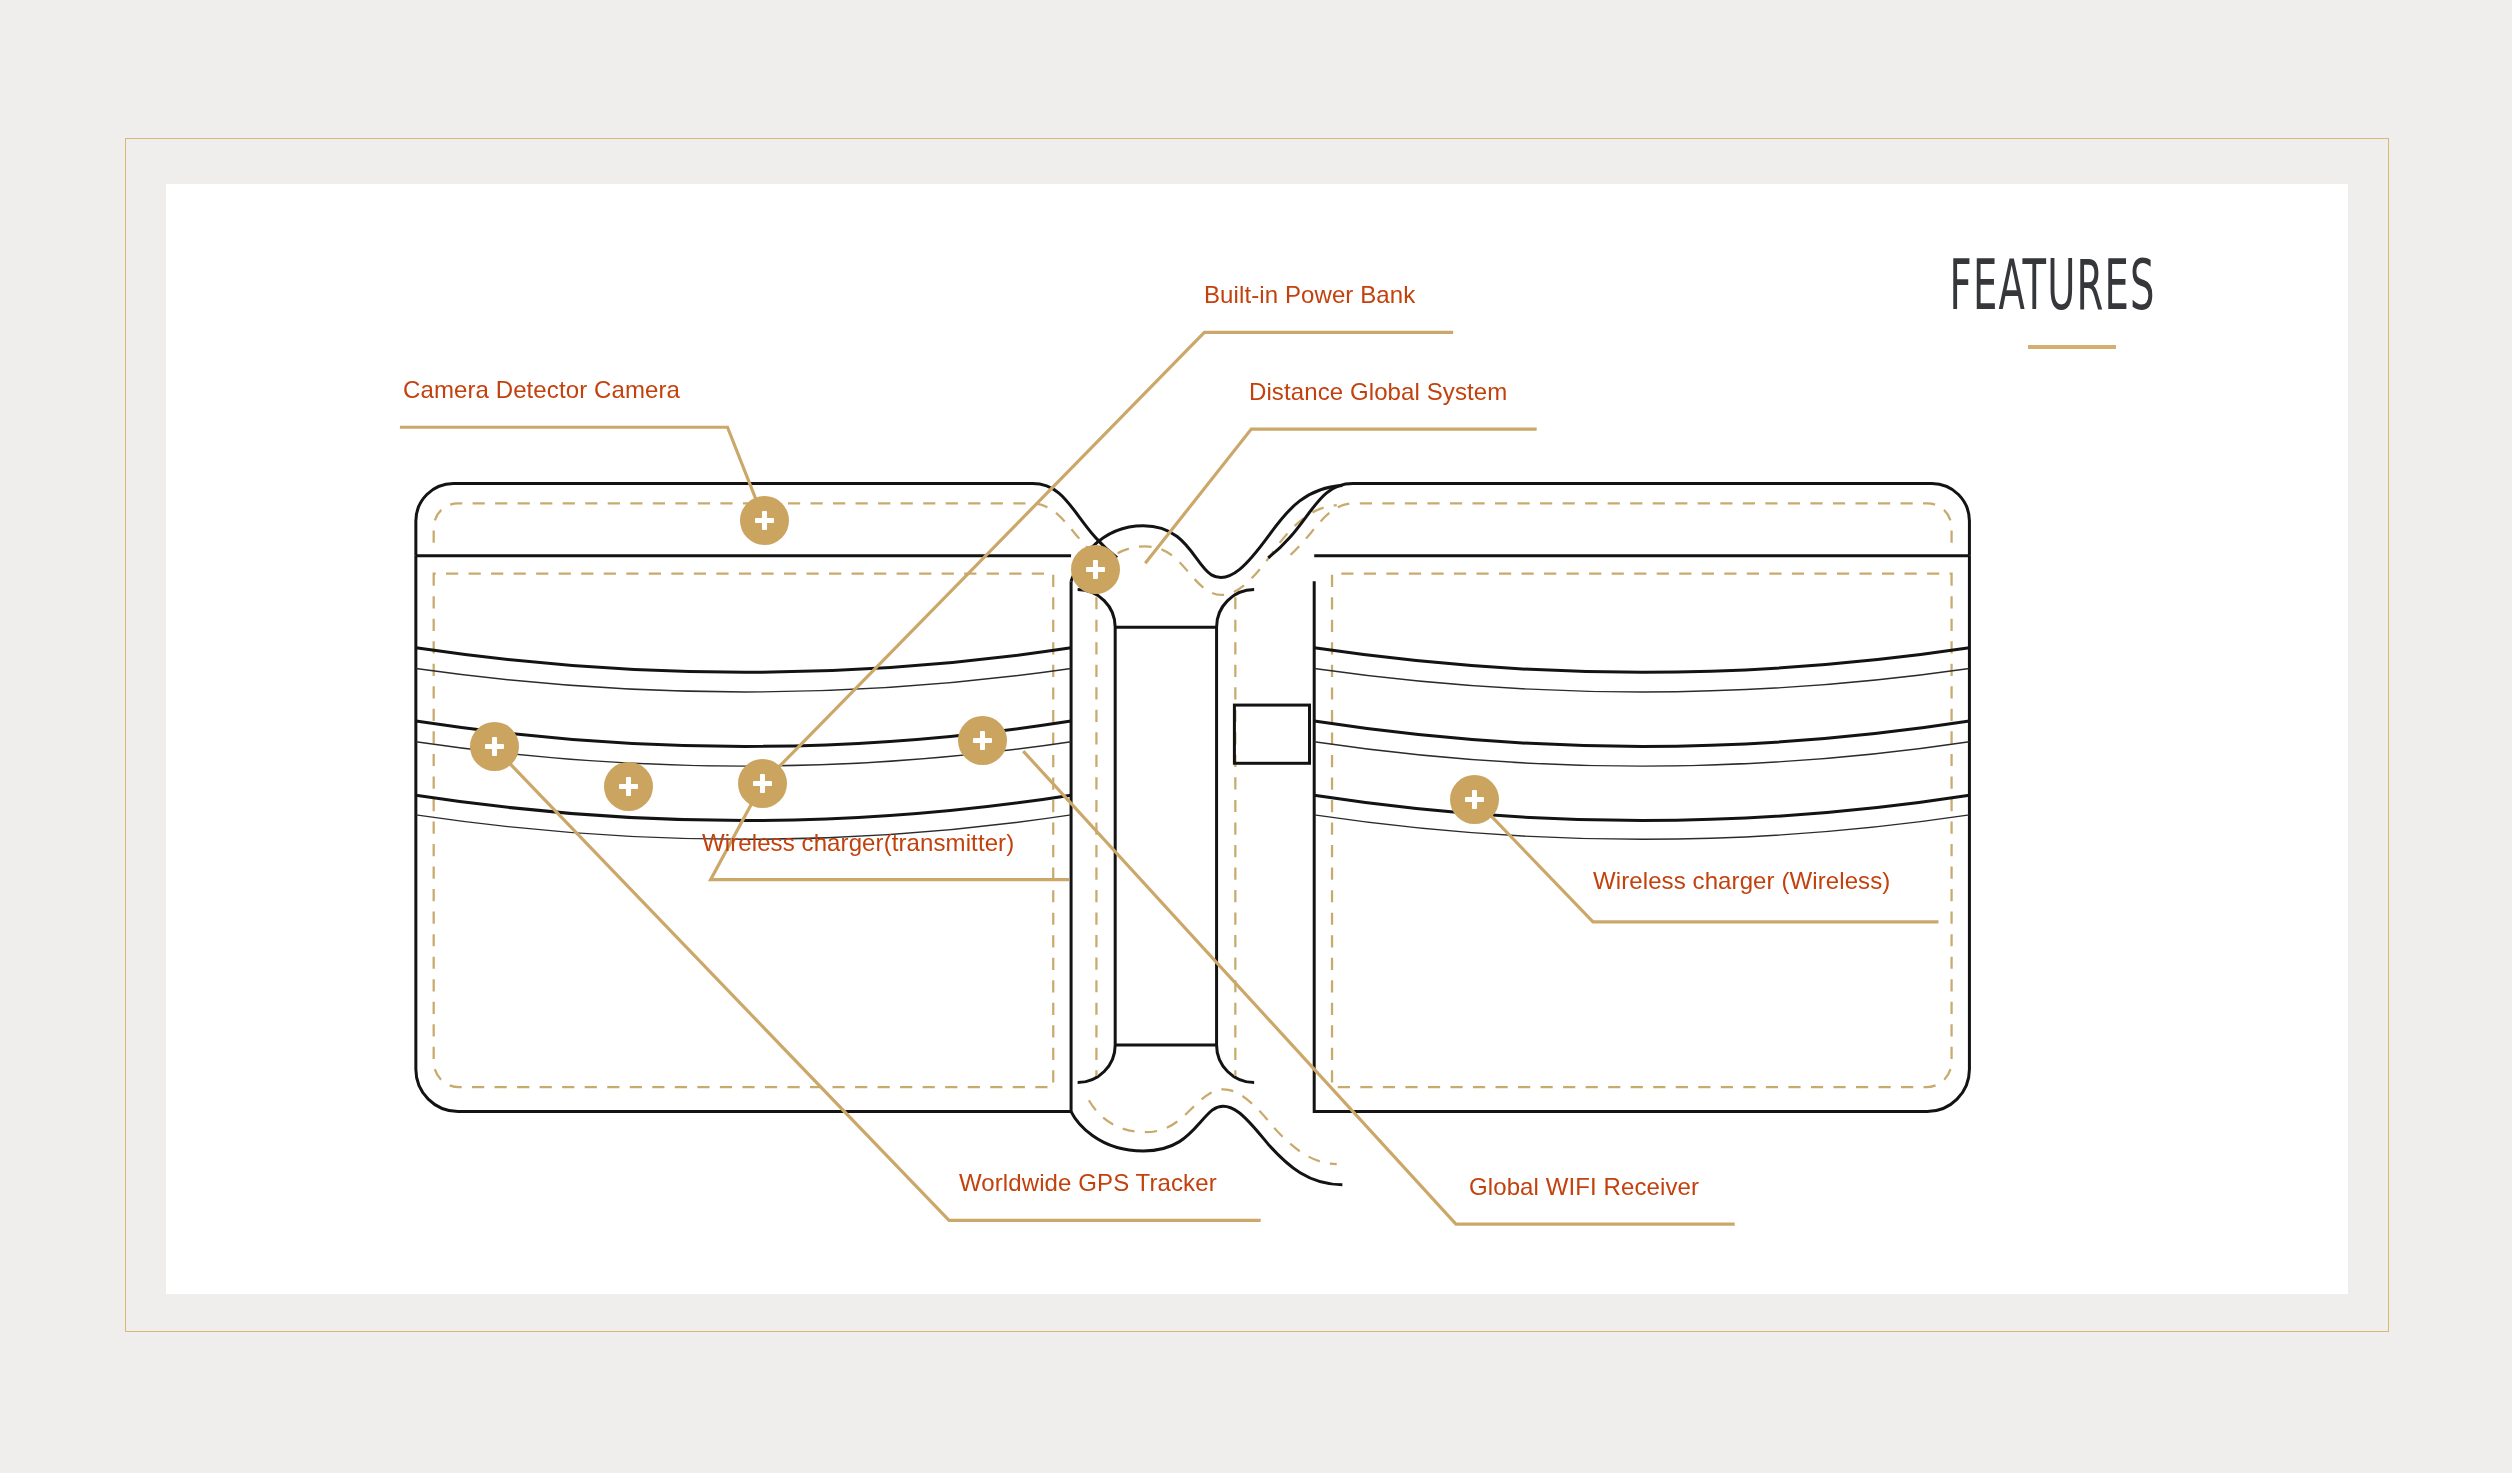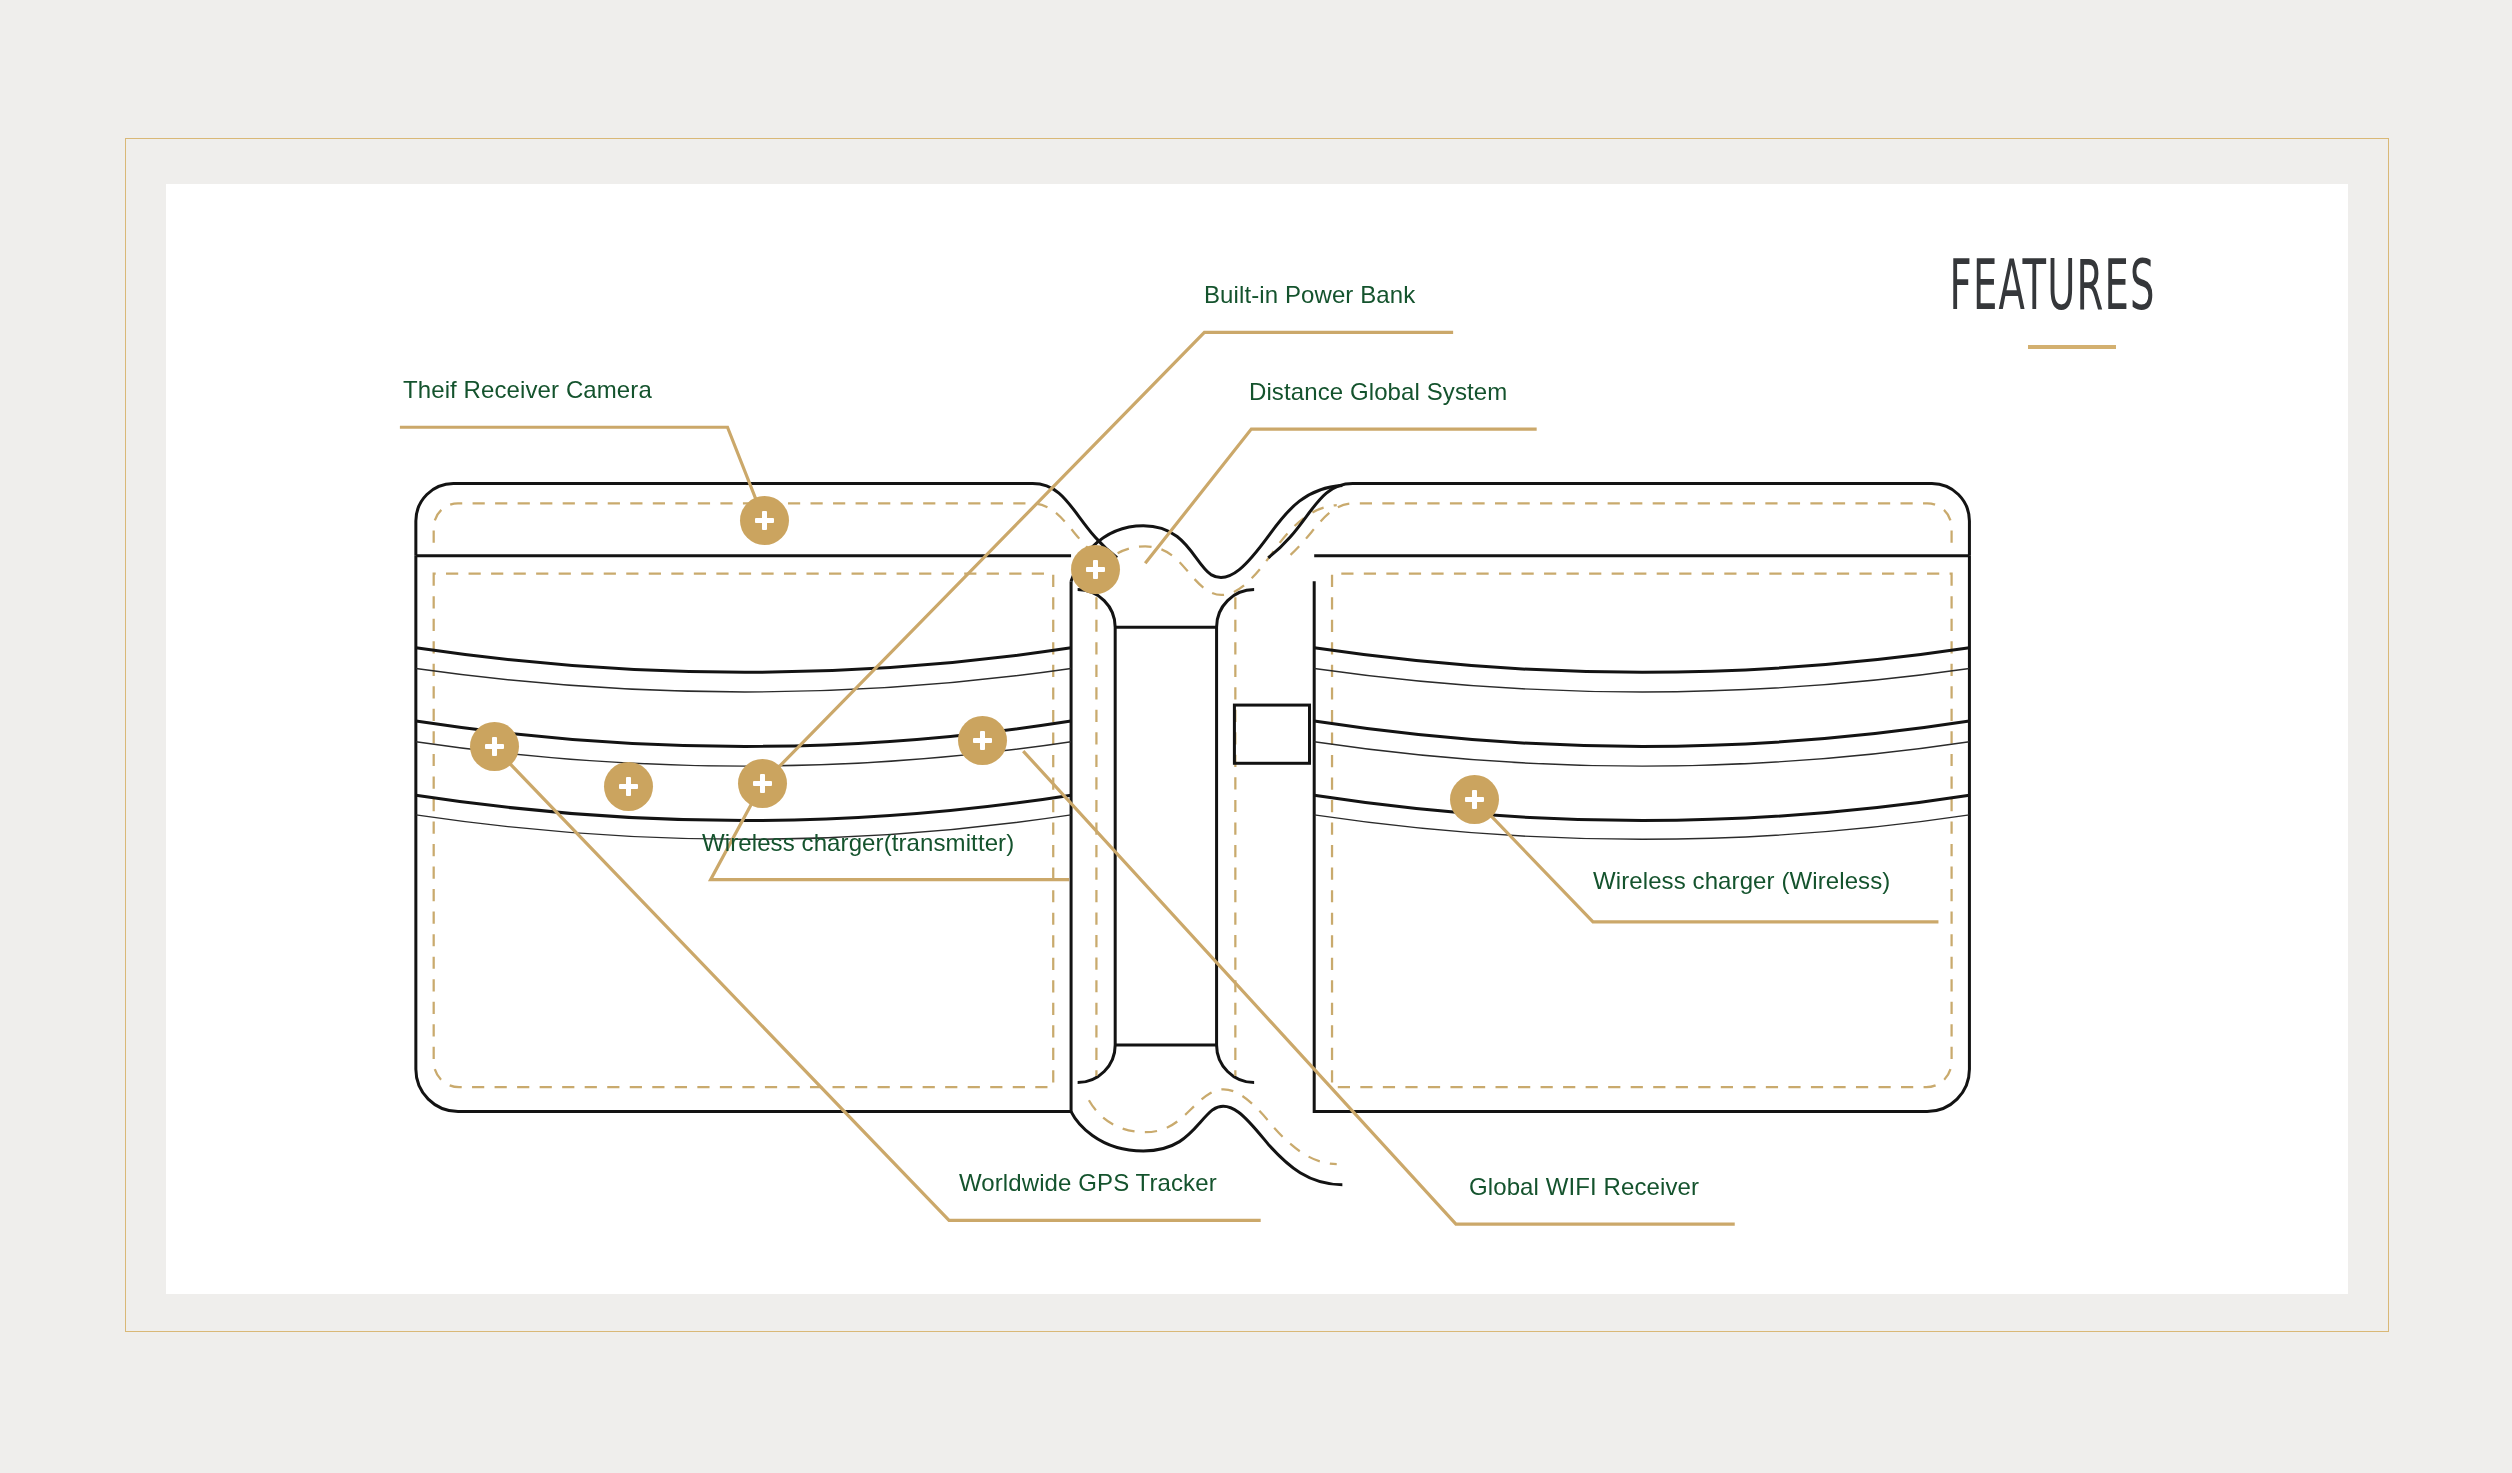--- a/index.html
+++ b/index.html
@@ -72,21 +72,21 @@
     position: absolute;
     left: 0; top: 0;
     width: 2512px;
     height: 1474px;
     pointer-events: none;
   }
   
   .lbl {
     position: absolute;
     font-size: 24px;
-    color: #14532d;
+    color: #c2410c;
     white-space: nowrap;
     letter-spacing: 0.1px;
   }
   
   .marker {
     position: absolute;
     width: 49px;
     height: 49px;
     border-radius: 50%;
     background: #cba45f;
@@ -289,21 +289,21 @@
 
     <path class="lead" d="M 812 835 L 757 937 L 1139 937"></path>
 
     <path class="lead" d="M 1571 851 L 1697 982 L 2065 982"></path>
 
     <path class="lead" d="M 540 810 L 1011 1300 L 1343 1300"></path>
 
     <path class="lead" d="M 1090 800 L 1551 1304 L 1848 1304"></path>
   </svg>
 
-  <div class="lbl" style="left:403px; top:376px;">Theif Receiver Camera</div>
+  <div class="lbl" style="left:403px; top:376px;">Camera Detector Camera</div>
   <div class="lbl" style="left:1204px; top:281px;">Built-in Power Bank</div>
   <div class="lbl" style="left:1249px; top:378px;">Distance Global System</div>
   <div class="lbl" style="left:702px; top:829px;text-align:center;">Wireless charger(transmitter)</div>
   <div class="lbl" style="left:1593px; top:867px;">Wireless charger (Wireless)</div>
   <div class="lbl" style="left:959px; top:1169px;text-align:right;">Worldwide GPS Tracker</div>
   <div class="lbl" style="left:1469px; top:1173px;">Global WIFI Receiver</div>
 
   <div class="marker" style="left:740px; top:496px;">
     <span class="plus"></span>
   </div>

